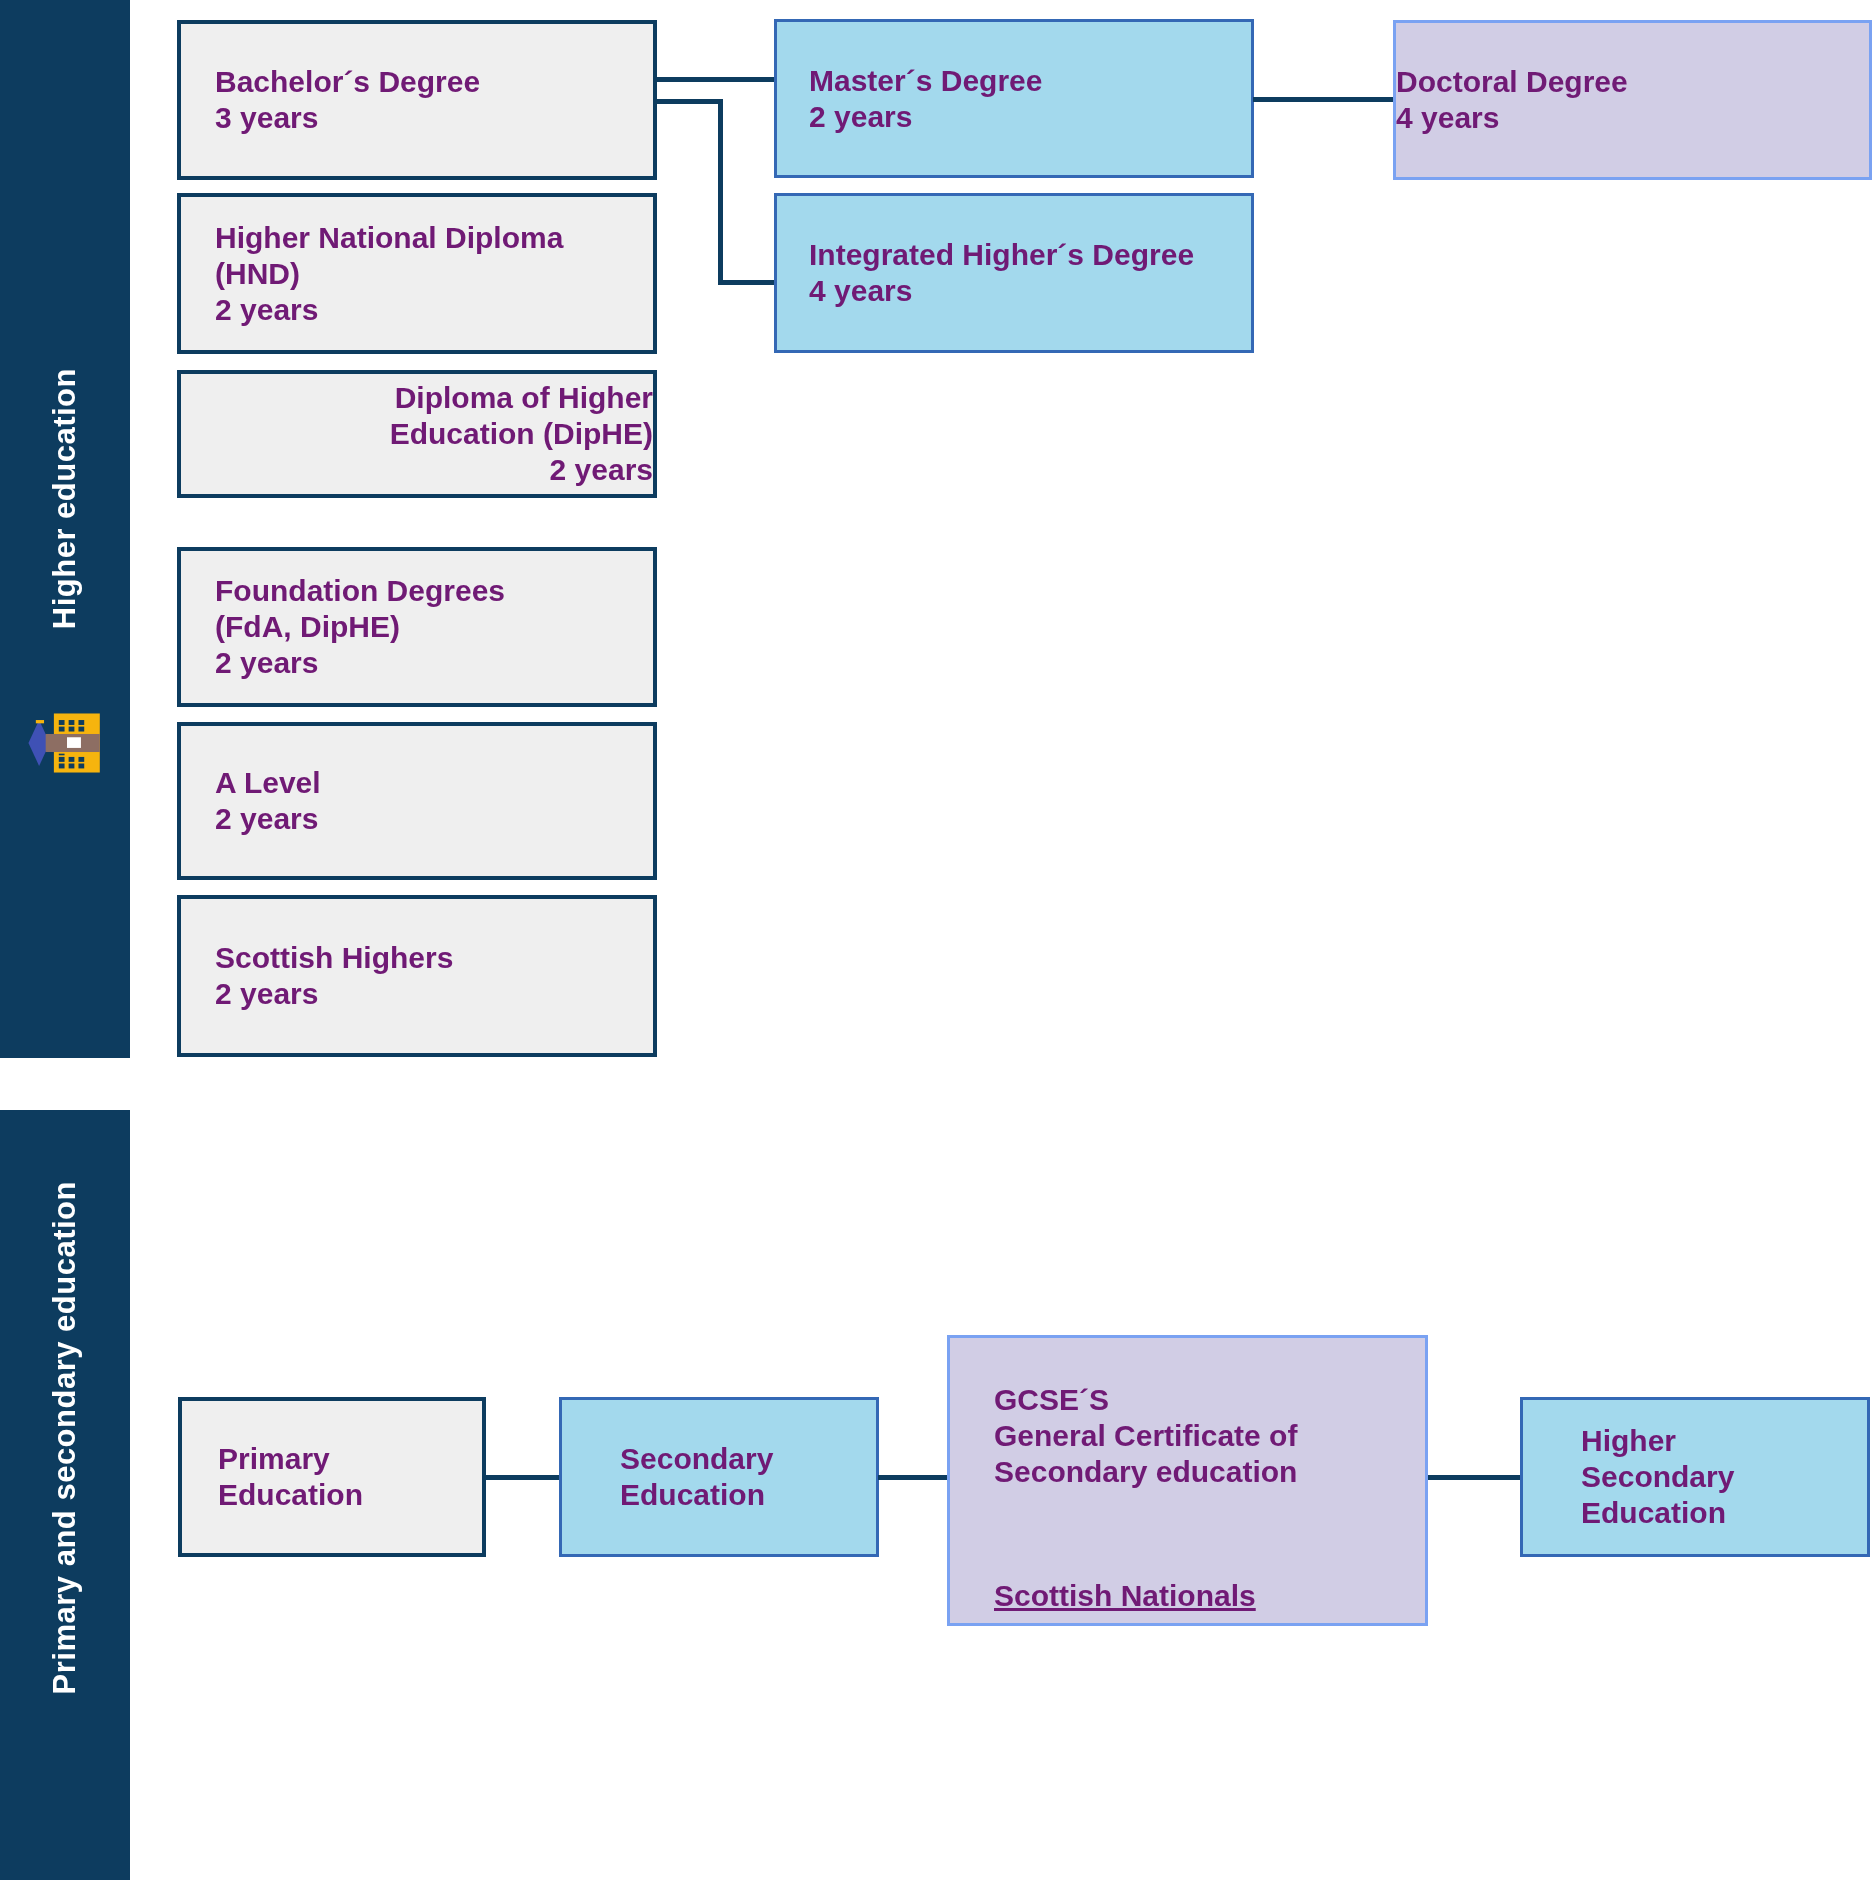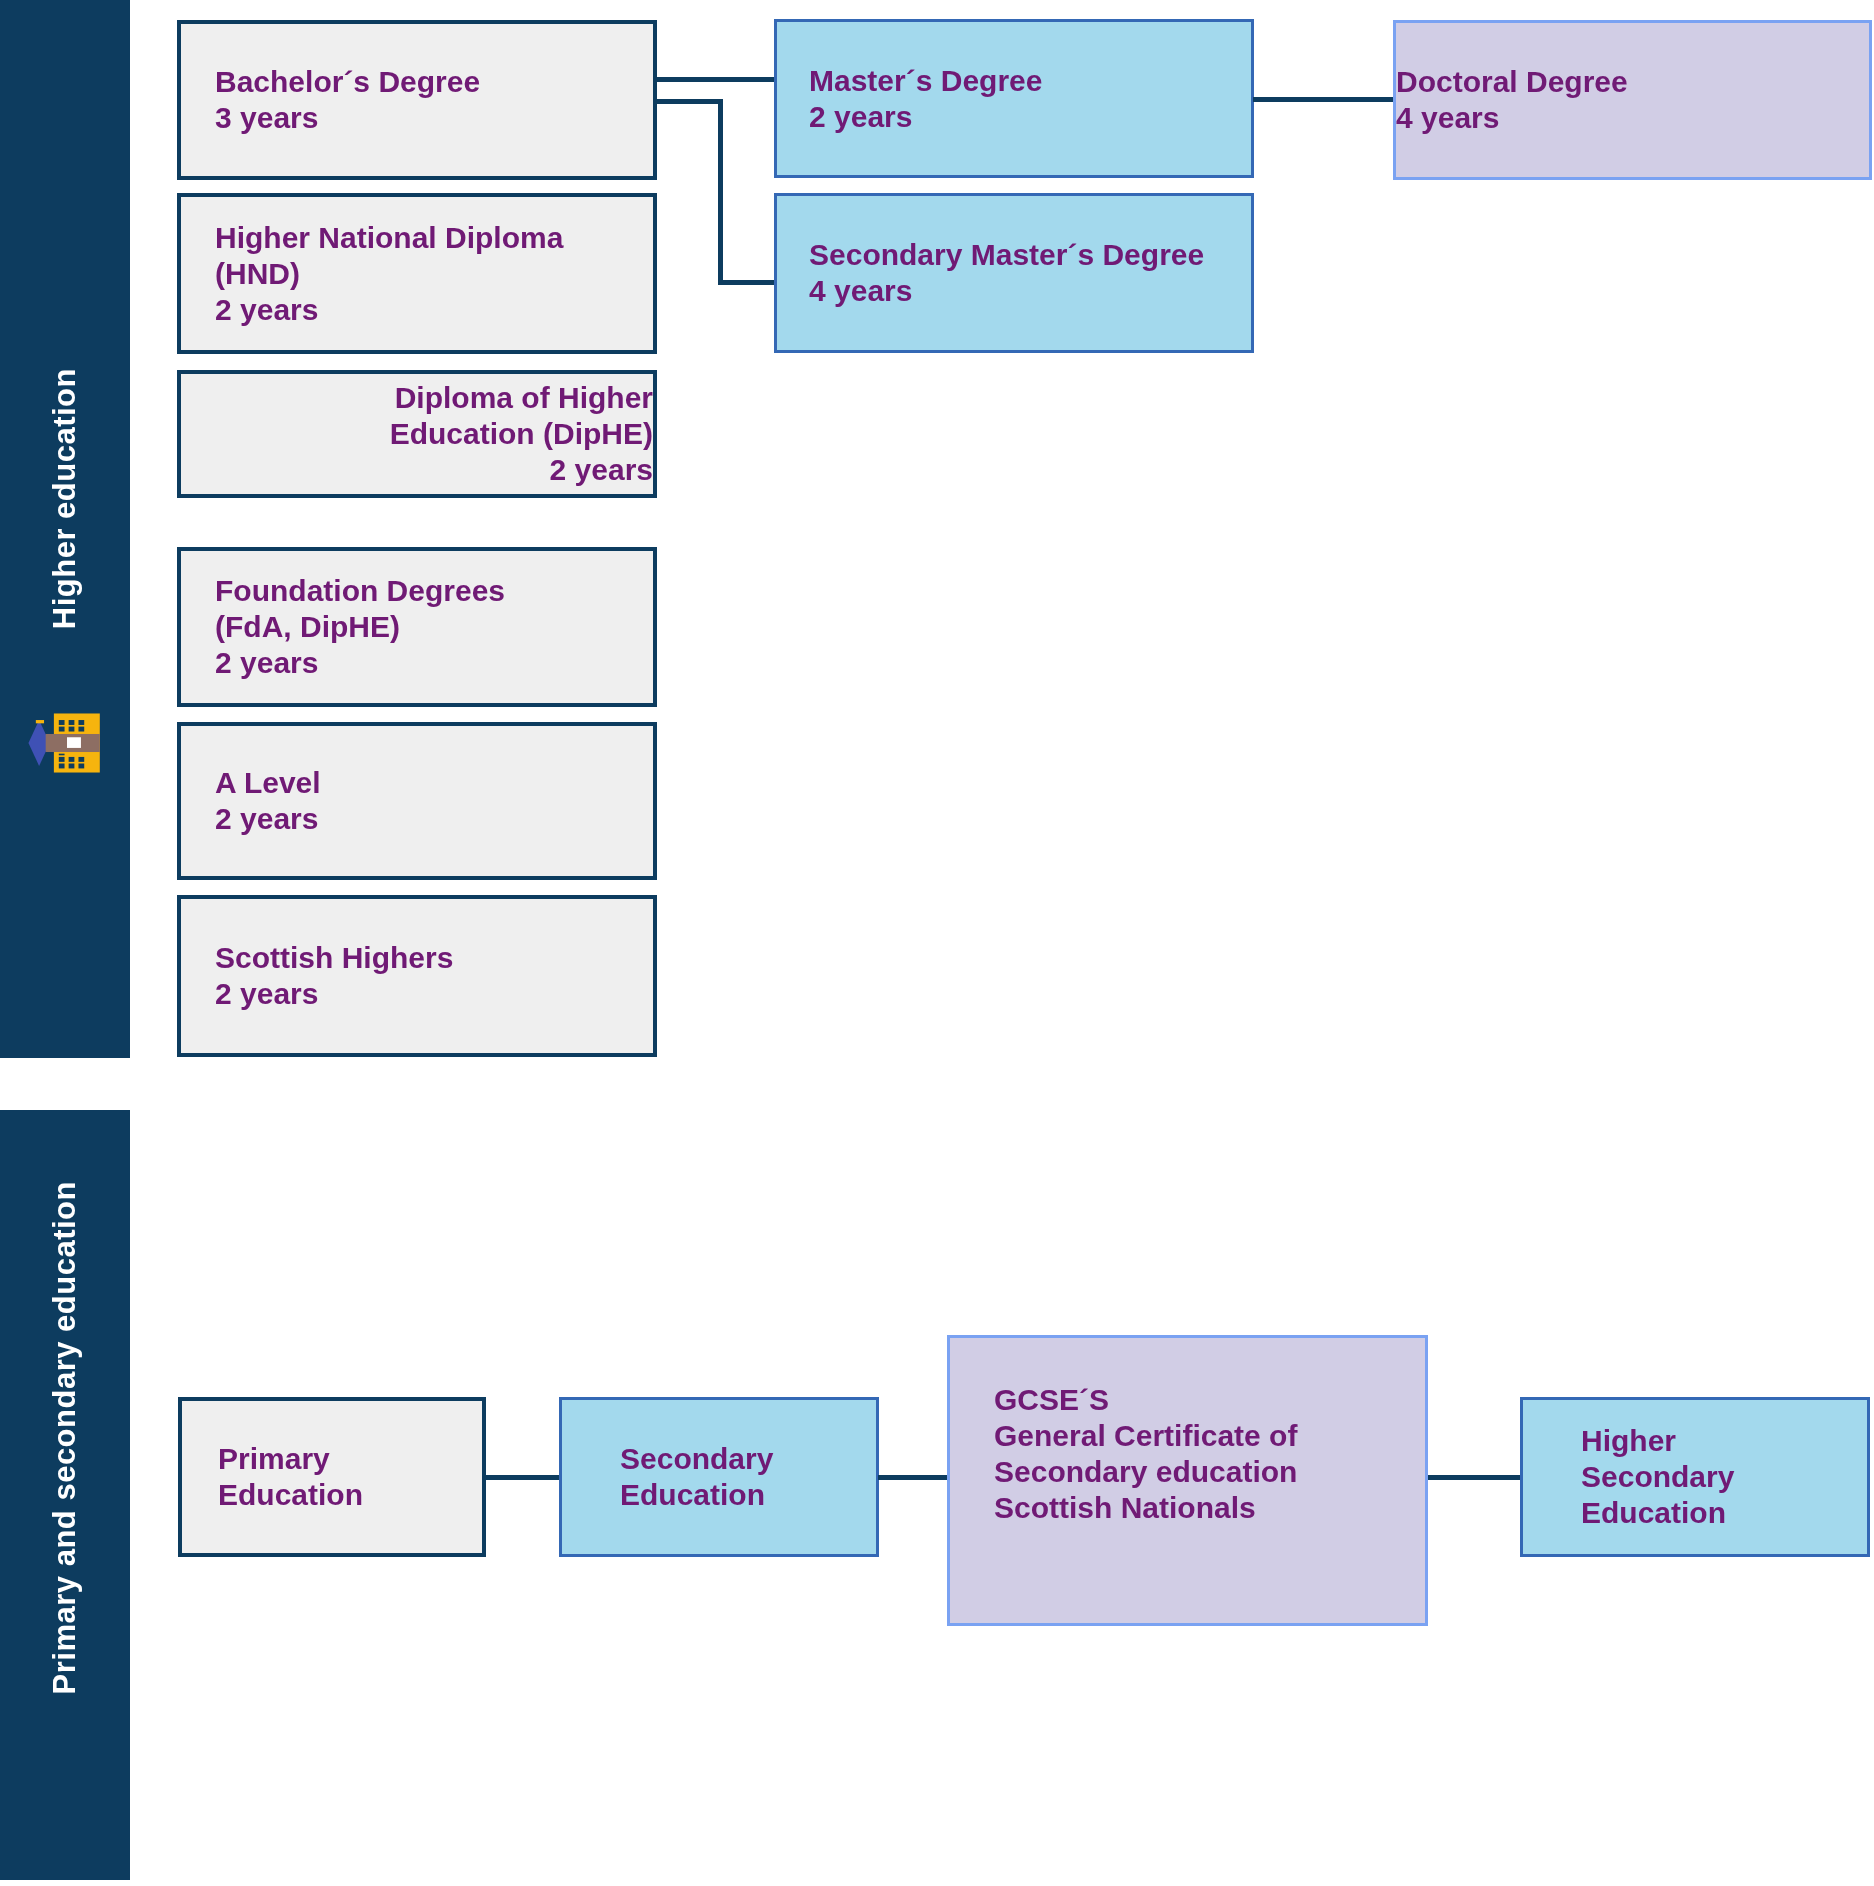--- a/index.html
+++ b/index.html
@@ -50,21 +50,21 @@
   #box-alevel            {left:177px;top:722px;width:480px;height:158px;padding-left:34px;}
   #box-scottish-highers  {left:177px;top:895px;width:480px;height:162px;padding-left:34px;}
   #box-masters           {left:774px;top:19px; width:480px;height:159px;padding-left:32px;}
   #box-integrated-masters{left:774px;top:193px;width:480px;height:160px;padding-left:32px;}
   #box-doctoral          {left:1393px;top:20px;width:479px;height:160px;}
   
   #box-primary           {left:178px; top:1397px;width:308px;height:160px;padding-left:36px;}
   #box-secondary         {left:559px; top:1397px;width:320px;height:160px;padding-left:58px;}
   #box-gcse              {left:947px; top:1335px;width:481px;height:291px;padding-left:44px;justify-content:flex-start;padding-top:44px;}
   #box-higher-secondary  {left:1520px;top:1397px;width:350px;height:160px;padding-left:58px;}
-  #gcse-extra{}
+  #gcse-extra{margin-top:88px;text-decoration:underline;}
   
   .line{position:absolute;background:#0d3c5f;}
   #line-bach-masters      {left:657px;top:77px;width:117px;height:5px;}
   #line-bach-int-a        {left:657px;top:99px;width:66px;height:5px;}
   #line-bach-int-b        {left:718px;top:99px;width:5px;height:186px;}
   #line-bach-int-c        {left:718px;top:280px;width:56px;height:5px;}
   #line-masters-doctoral  {left:1253px;top:97px;width:140px;height:5px;}
   #line-primary-secondary {left:485px;top:1475px;width:74px;height:5px;}
   #line-secondary-gcse    {left:878px;top:1475px;width:69px;height:5px;}
   #line-gcse-highersec    {left:1428px;top:1475px;width:92px;height:5px;}
@@ -137,21 +137,21 @@
     <div class="tline">Scottish Highers</div>
     <div class="tline">2 years</div>
   </div>
 
   <div class="node blue" id="box-masters">
     <div class="tline">Master´s Degree</div>
     <div class="tline">2 years</div>
   </div>
 
   <div class="node blue" id="box-integrated-masters">
-    <div class="tline">Secondary Master´s Degree</div>
+    <div class="tline">Integrated Higher´s Degree</div>
     <div class="tline">4 years</div>
   </div>
 
   <div class="node lavender" id="box-doctoral">
     <div class="tline">Doctoral Degree</div>
     <div class="tline">4 years</div>
   </div>
 
   <div class="node gray" id="box-primary">
     <div class="tline">Primary</div>

